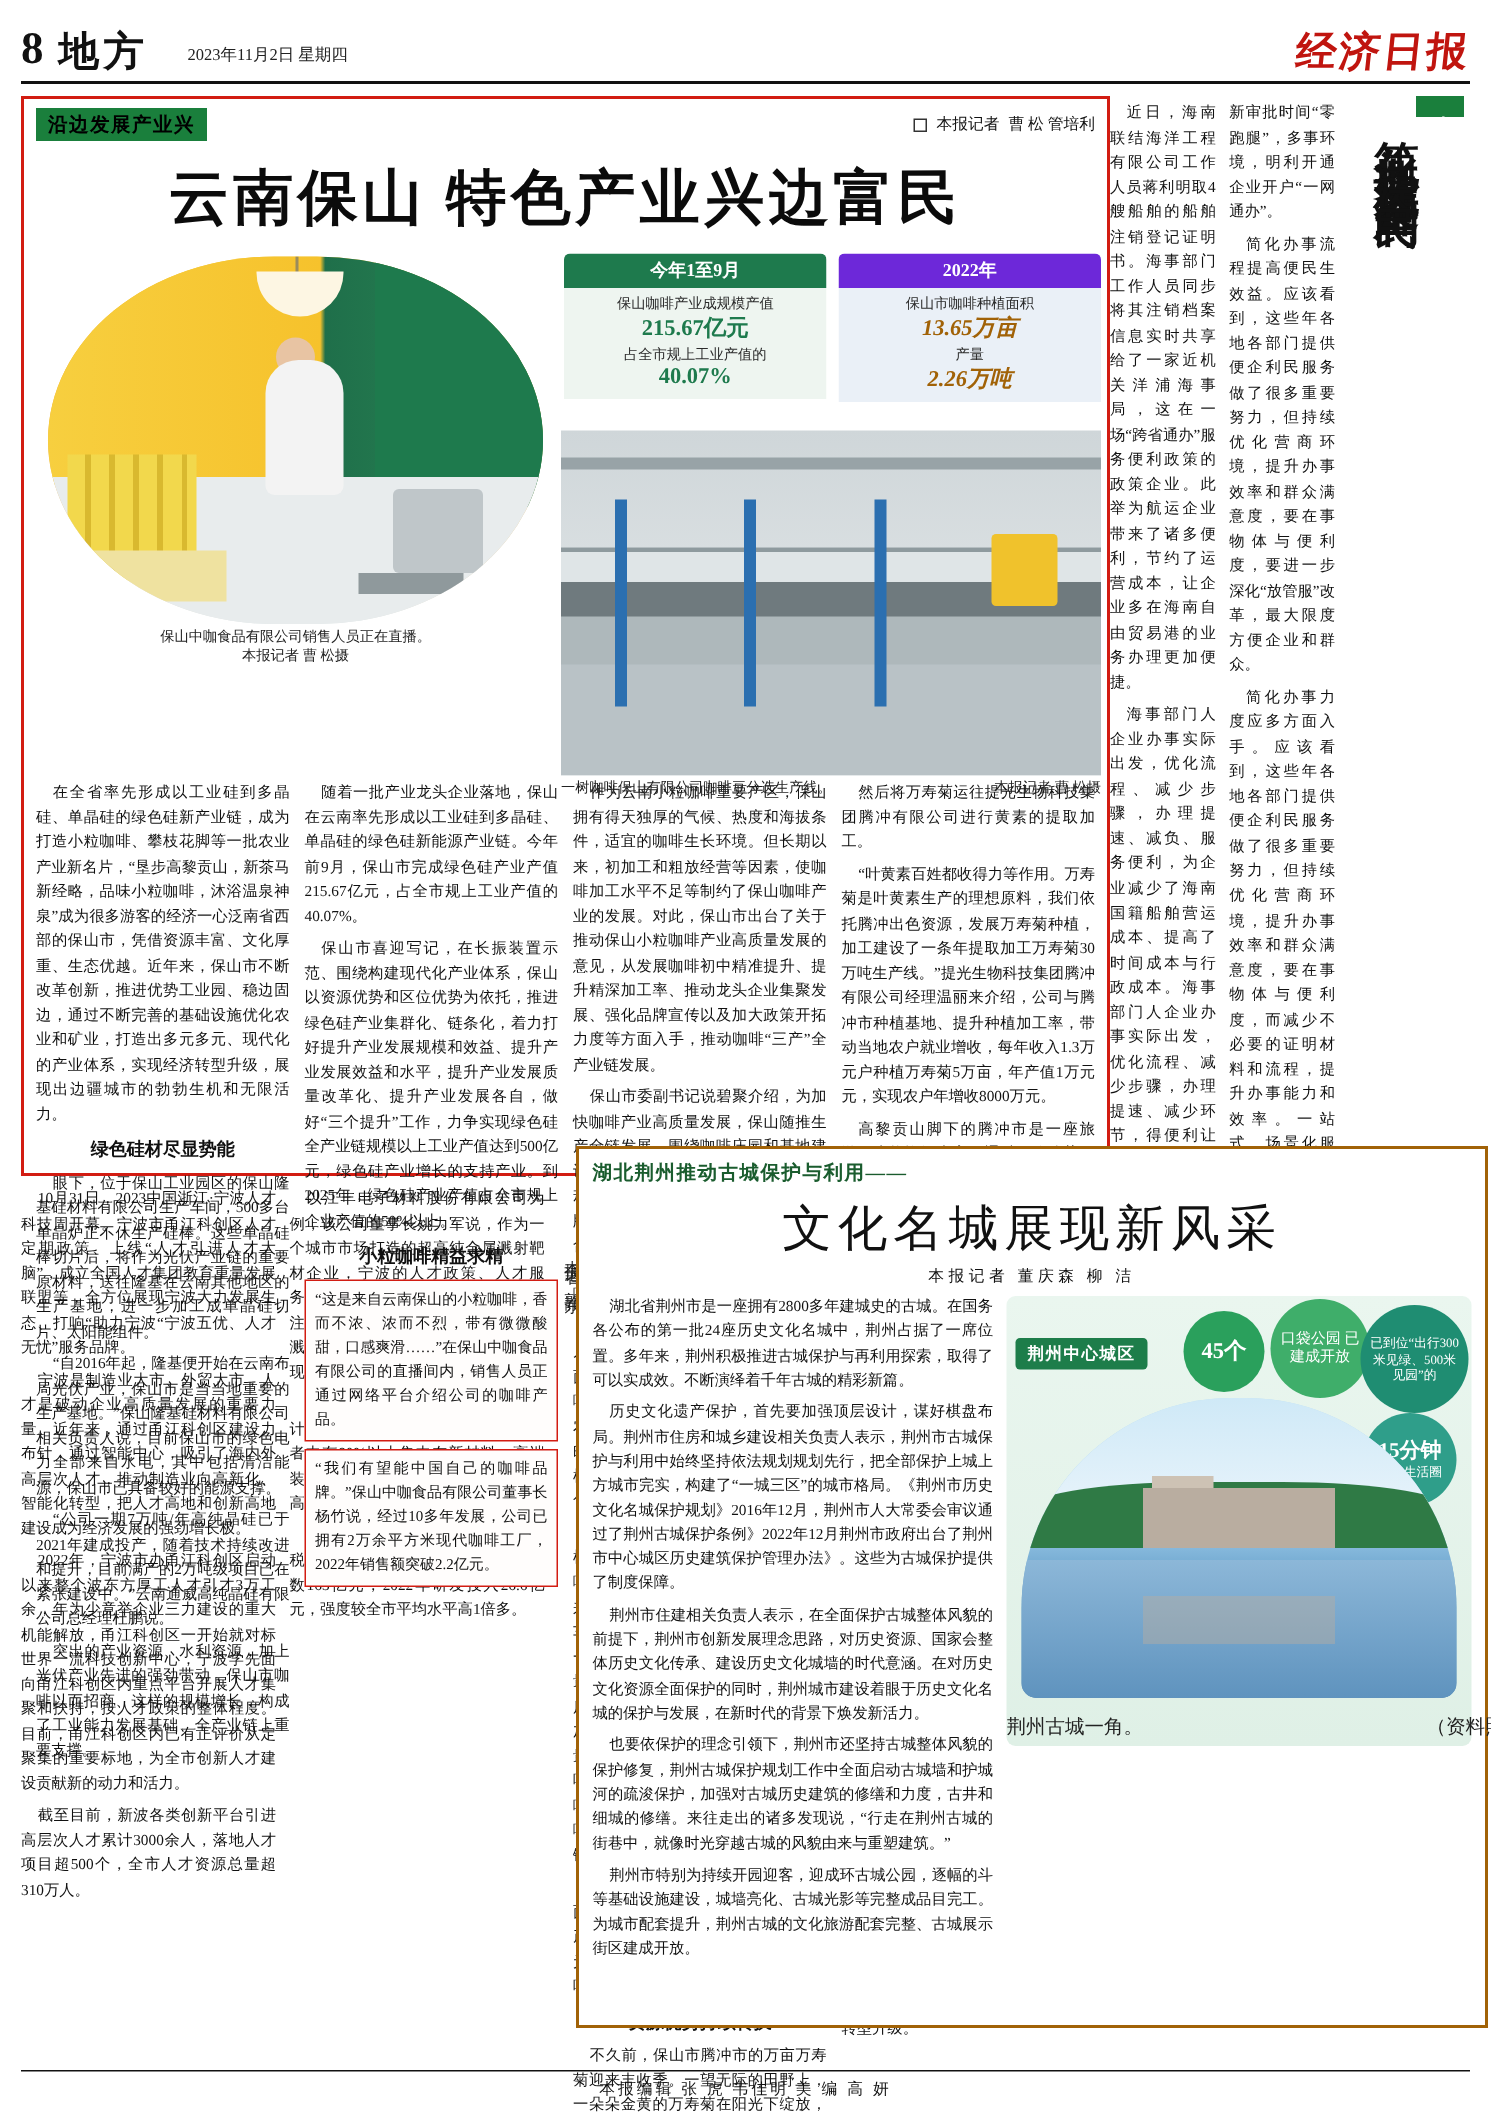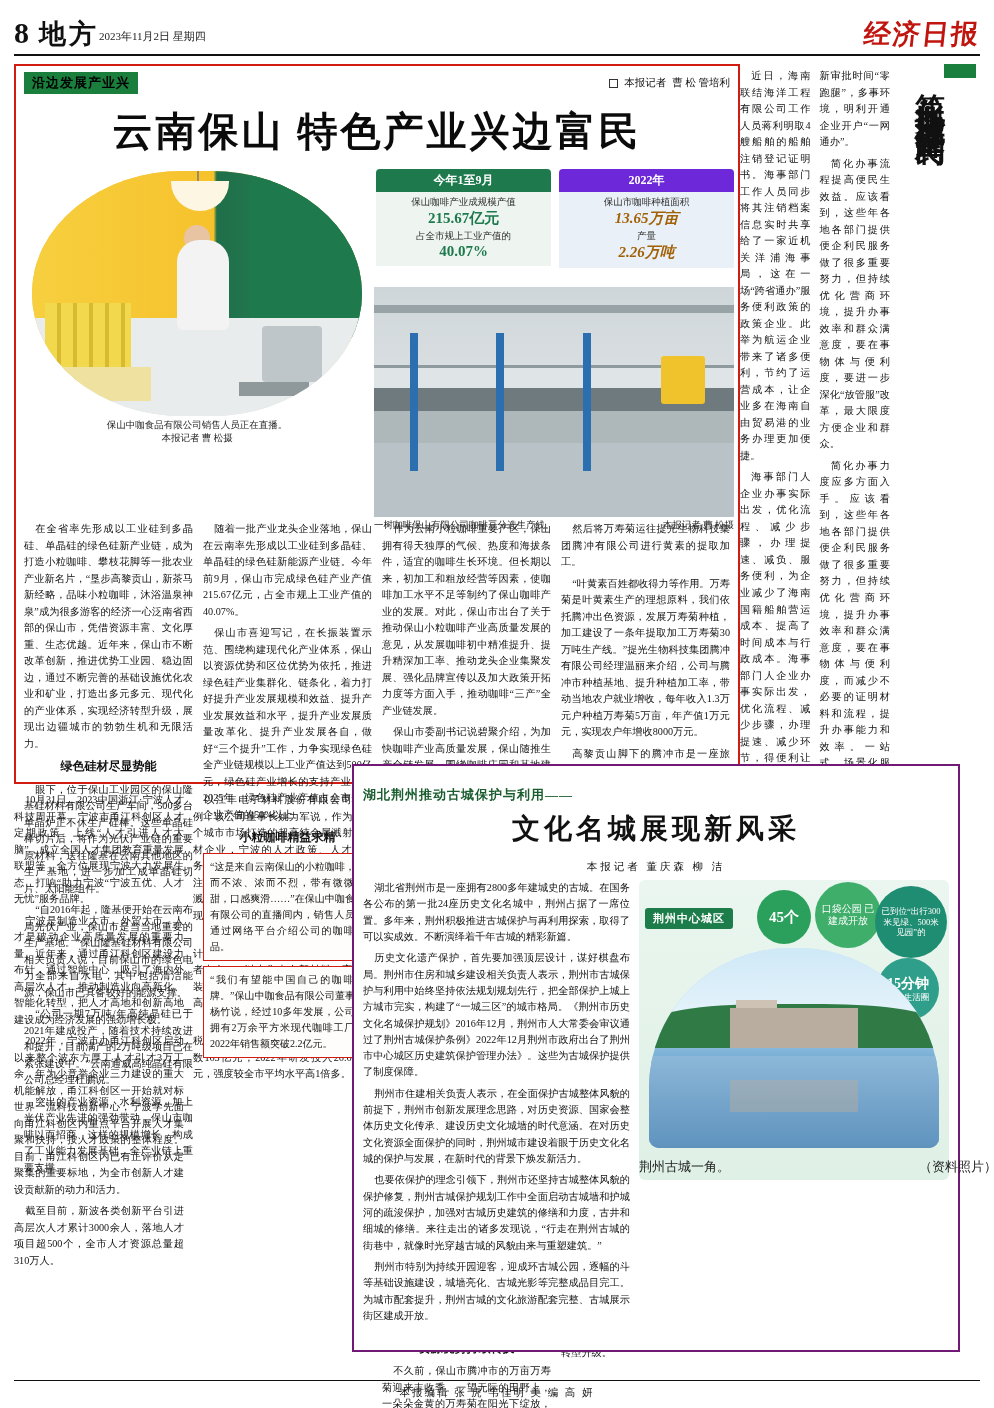--- a/index.html
+++ b/index.html
@@ -14,21 +14,21 @@
   }
   .page { position: relative; width: 994px; height: 1408px; padding: 10px 14px; }
 
   
   .masthead {
     display: flex; align-items: flex-end; border-bottom: 2px solid #111;
     padding-bottom: 6px; height: 46px;
   }
   .page-num { font-size: 30px; font-weight: bold; line-height: 1; margin-right: 10px; }
   .section-name { font-size: 27px; font-weight: bold; letter-spacing: 3px; line-height: 1; }
-  .issue-date { font-size: 11px; margin-bottom: 4px; color: #222; }
+  .issue-date { font-size: 11px; margin-left: 26px; margin-bottom: 4px; color: #222; }
   .masthead-right { margin-left: auto; display: flex; align-items: flex-end; }
   .paper-logo {
     font-size: 27px; font-weight: bold; color: #c0150f; letter-spacing: 2px;
     font-family: "Liberation Serif", serif; line-height: 1;
     transform: skewX(-6deg);
   }
 
   
   .body-grid { display: flex; margin-top: 8px; height: 1290px; }
   .col-left { width: 726px; position: relative; }
@@ -146,25 +146,25 @@
   .right-body {
     position: absolute; left: 0; top: 4px; width: 150px; height: 1280px;
     font-size: 10.2px; line-height: 1.62; text-align: justify;
     column-count: 2; column-gap: 9px;
   }
   .right-body p { margin: 0 0 5px; text-indent: 1.1em; }
   .right-sign { font-size: 10px; text-align: right; color: #222; }
 
   
   .jz-frame {
-    position: absolute; left: 352px; top: 764px; width: 608px; height: 588px;
-    border: 2px solid #701a75; padding: 20px 9px; background: #fff;
+    position: absolute; left: 384px; top: 764px; width: 608px; height: 588px;
+    border: 2px solid #a16207; padding: 7px 9px; background: #fff;
   }
   .jz-kicker { font-size: 13px; font-weight: bold; color: #1a5c2e; letter-spacing: 1px; }
-  .jz-headline { text-align: center; font-size: 28px; font-weight: bold; letter-spacing: 4px; margin: 6px 0 12px; }
+  .jz-headline { text-align: center; font-size: 33px; font-weight: normal; letter-spacing: 4px; margin: 6px 0 2px; }
   .jz-byline { text-align: center; font-size: 10.5px; letter-spacing: 3px; margin-bottom: 6px; }
   .jz-inner { display: flex; gap: 9px; }
   .jz-text { width: 270px; font-size: 10.2px; line-height: 1.6; text-align: justify; }
   .jz-text p { margin: 0 0 5px; text-indent: 1.1em; }
   .jz-art { width: 310px; position: relative; }
   .jz-graphic {
     position: relative; width: 310px; height: 300px;
     background: linear-gradient(180deg,#eaf6ef 0%, #dff0e6 100%);
     border-radius: 6px; overflow: hidden;
   }

